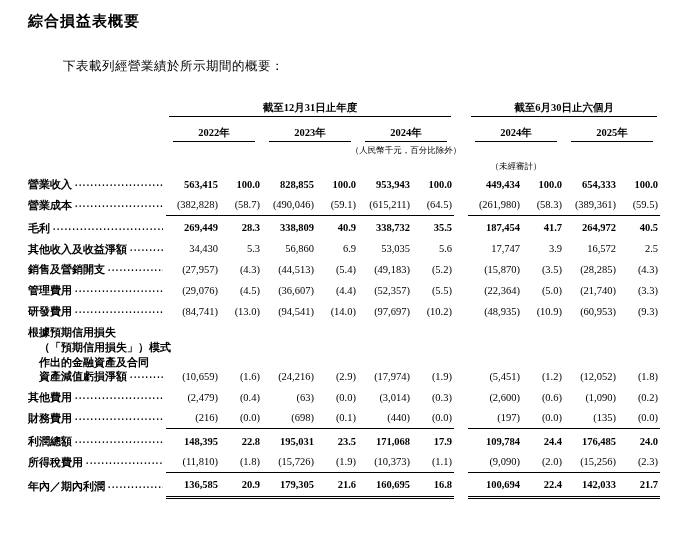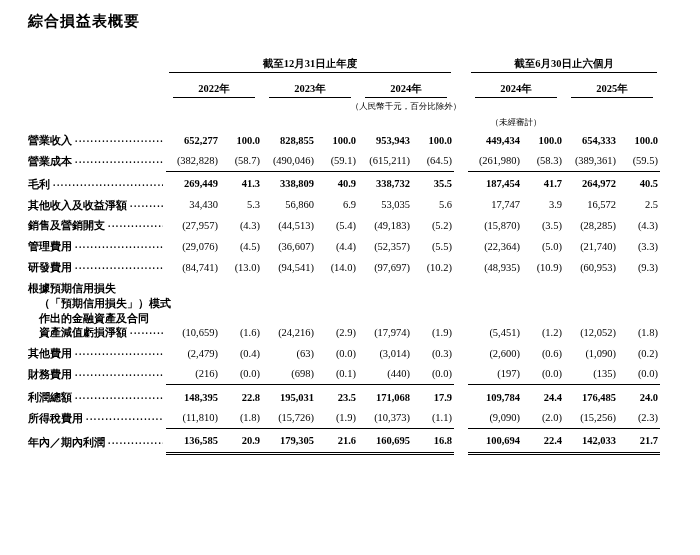--- a/index.html
+++ b/index.html
@@ -49,20 +49,21 @@
   tr.rule-top td.num { border-top: 1px solid #000; }
   tr.rule-top td { padding-top: 5px; }
   tr.rule-bottom td.num { border-bottom: 3px double #000; }
   tr.rule-bottom td { padding-bottom: 4px; }
 </style>
 </head>
 <body>
 
 <div class="page">
   <h1 class="doc-title">綜合損益表概要</h1>
+  <p class="doc-subtitle">下表載列經營業績於所示期間的概要：</p>
 
   <table class="fin">
     <colgroup>
       <col class="c-label">
       <col class="c-amt">
         <col class="c-pct">
       <col class="c-amt">
         <col class="c-pct">
       <col class="c-amt">
         <col class="c-pct">
@@ -123,21 +124,21 @@
       </tr>
     </thead>
     <tbody>
         <tr class="bold">
           <td class="label">
             <div class="label-line">
               <span class="txt">營業收入</span>
               <span class="dots">......................................................................................................................................................</span>
             </div>
           </td>
-          <td class="num">652,277</td>
+          <td class="num">563,415</td>
           <td class="num">100.0</td>
           <td class="num">828,855</td>
           <td class="num">100.0</td>
           <td class="num">953,943</td>
           <td class="num">100.0</td>
           <td class="gap"></td>
           <td class="num">449,434</td>
           <td class="num">100.0</td>
           <td class="num">654,333</td>
           <td class="num">100.0</td>
@@ -162,21 +163,21 @@
           <td class="num">(59.5)</td>
         </tr>
         <tr class="bold rule-top">
           <td class="label">
             <div class="label-line">
               <span class="txt">毛利</span>
               <span class="dots">......................................................................................................................................................</span>
             </div>
           </td>
           <td class="num">269,449</td>
-          <td class="num">41.3</td>
+          <td class="num">28.3</td>
           <td class="num">338,809</td>
           <td class="num">40.9</td>
           <td class="num">338,732</td>
           <td class="num">35.5</td>
           <td class="gap"></td>
           <td class="num">187,454</td>
           <td class="num">41.7</td>
           <td class="num">264,972</td>
           <td class="num">40.5</td>
         </tr>

